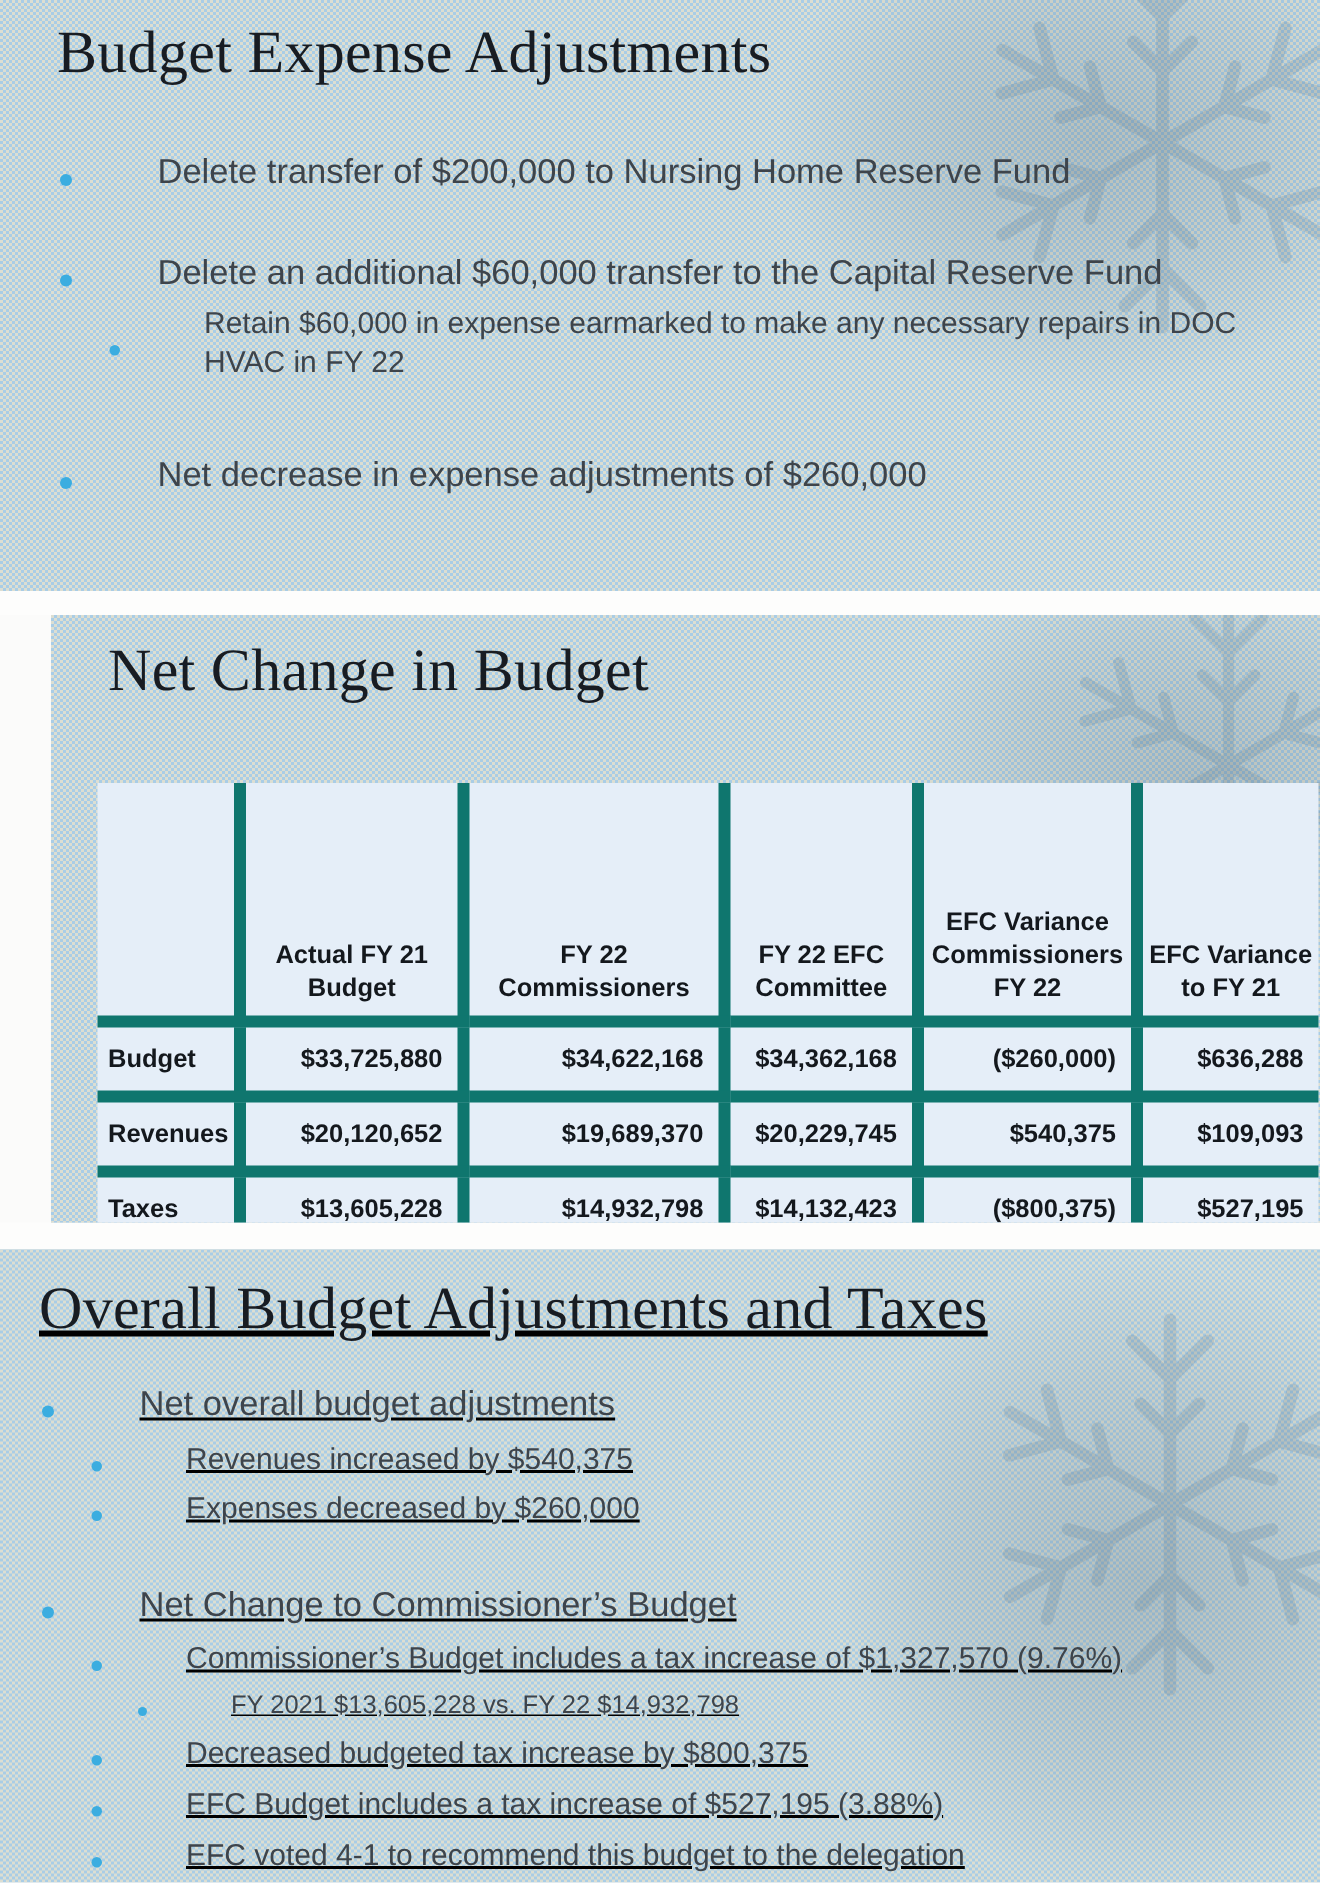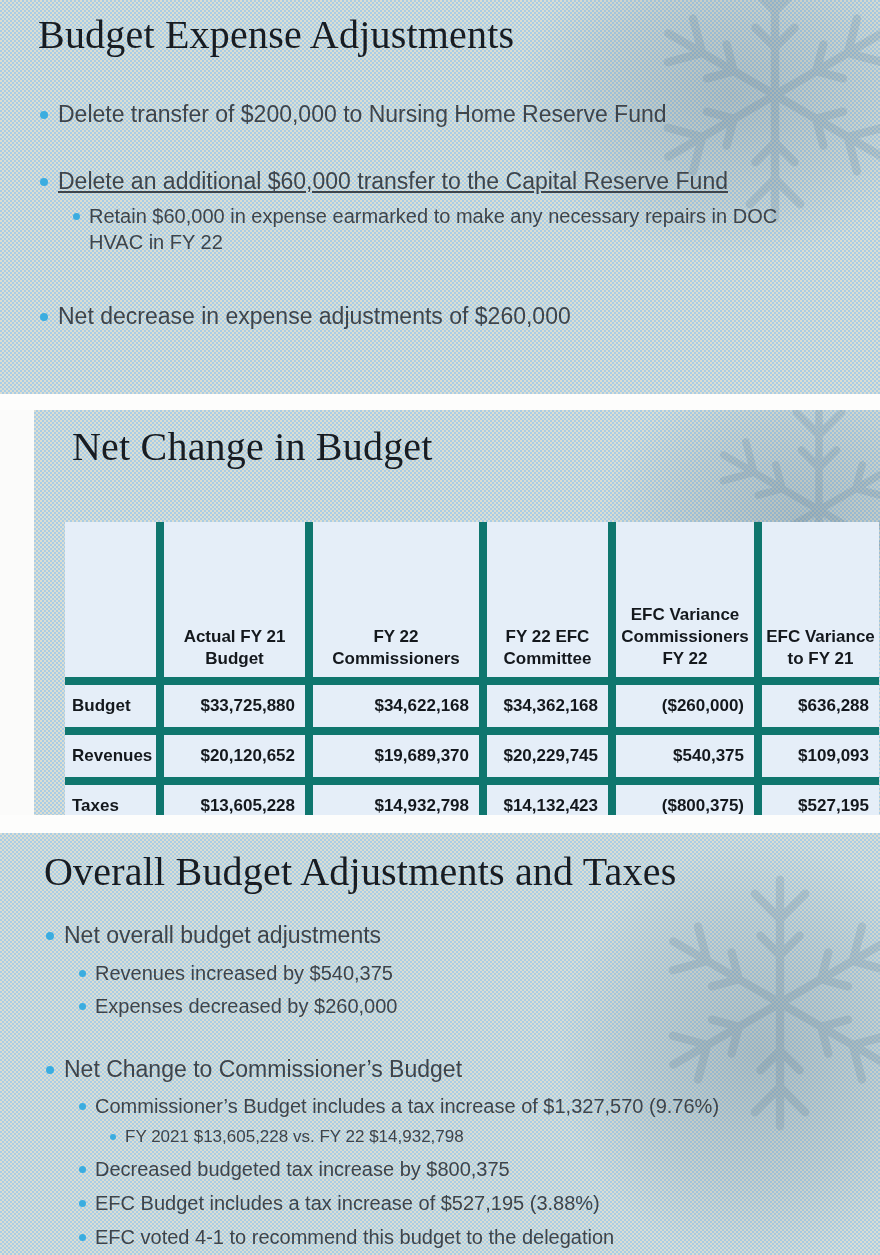--- a/index.html
+++ b/index.html
@@ -41,21 +41,21 @@
   
   .slide-title {
     font-family: "Liberation Serif", serif;
     font-weight: normal;
     font-size: 40px;
     line-height: 1.12;
     color: #181c22;
     margin: 0;
     letter-spacing: 0.2px;
   }
-  .bullet { display: flex; align-items: flex-start; color: #3e444b; }
+  .bullet { display: flex; align-items: center; color: #3e444b; gap: 47px; }
   .dot {
     flex: 0 0 auto;
     border-radius: 50%;
     background: #3badе0;
     background: #3bade0;
   }
   .lv1 { margin-left: 2px; }
   .lv1 .dot { width: 8px; height: 8px; margin: 11px 10px 0 0; }
   .lv1 .btxt { font-size: 23px; line-height: 1.3; }
   .lv2 { margin-left: 35px; }
@@ -63,21 +63,21 @@
   .lv2 .btxt { font-size: 20px; line-height: 1.3; max-width: 700px; }
   .lv3 { margin-left: 66px; }
   .lv3 .dot { width: 6px; height: 6px; margin: 8px 9px 0 0; }
   .lv3 .btxt { font-size: 17px; line-height: 1.3; }
 
   
   #slide1 { height: 394px; }
   #slide1 .slide-inner { padding: 13px 36px 0 38px; }
   #s1-b1 { margin-top: 42px; }
   #s1-b1s1 { margin-top: 6px; }
-  #s1-b2 { margin-top: 37px; text-decoration: underline; }
+  #s1-b2 { margin-top: 37px; }
   #s1-b2s1 { margin-top: 6px; }
   #s1-b3 { margin-top: 47px; }
 
   
   #slide2 { height: 405px; margin-left: 34px; }
   #slide2 .slide-inner { padding: 15px 36px 0 38px; }
   .ntable {
     border-collapse: collapse;
     table-layout: fixed;
     width: 814px;
@@ -102,21 +102,21 @@
   .ntable td {
     height: 40px;
     vertical-align: middle;
     text-align: right;
     padding-right: 10px;
   }
   .ntable td.rowlabel { text-align: left; padding-left: 7px; padding-right: 2px; }
 
   
   #slide3 { height: 422px; }
-  #slide3 .slide-inner { padding: 17px 36px 0 44px; }
+  #slide3 .slide-inner { padding: 17px 36px 0 26px; text-decoration: underline; }
   #s3-b1 { margin-top: 26px; }
   #s3-b1s1 { margin-top: 9px; }
   #s3-b1s2 { margin-top: 7px; }
   #s3-b2 { margin-top: 36px; }
   #s3-b2s1 { margin-top: 8px; }
   #s3-b2s1s1 { margin-top: 7px; }
   #s3-b2s2 { margin-top: 8px; }
   #s3-b2s3 { margin-top: 8px; }
   #s3-b2s4 { margin-top: 8px; }
 </style>

